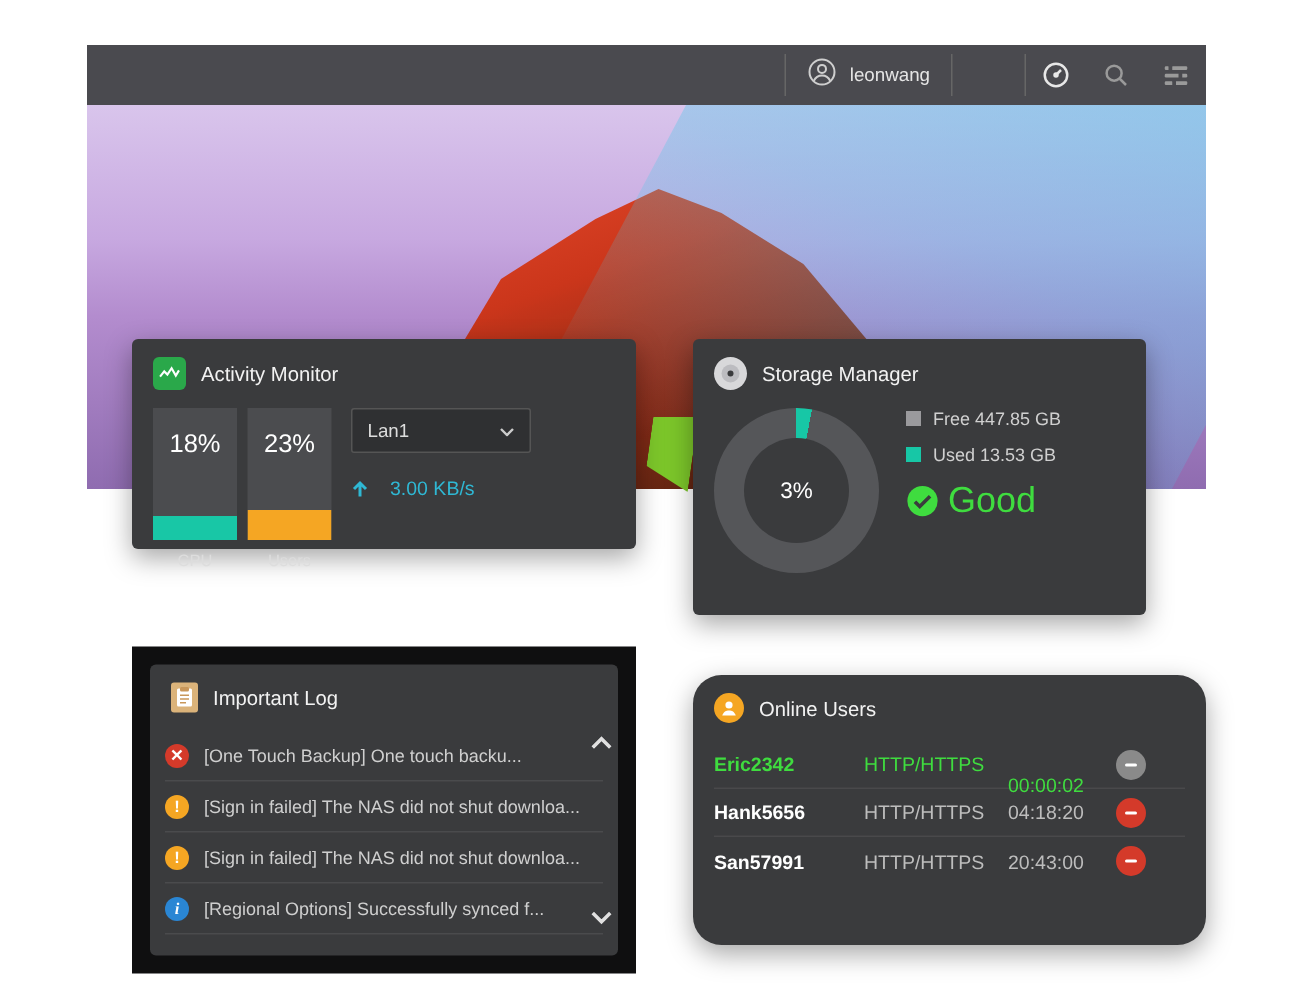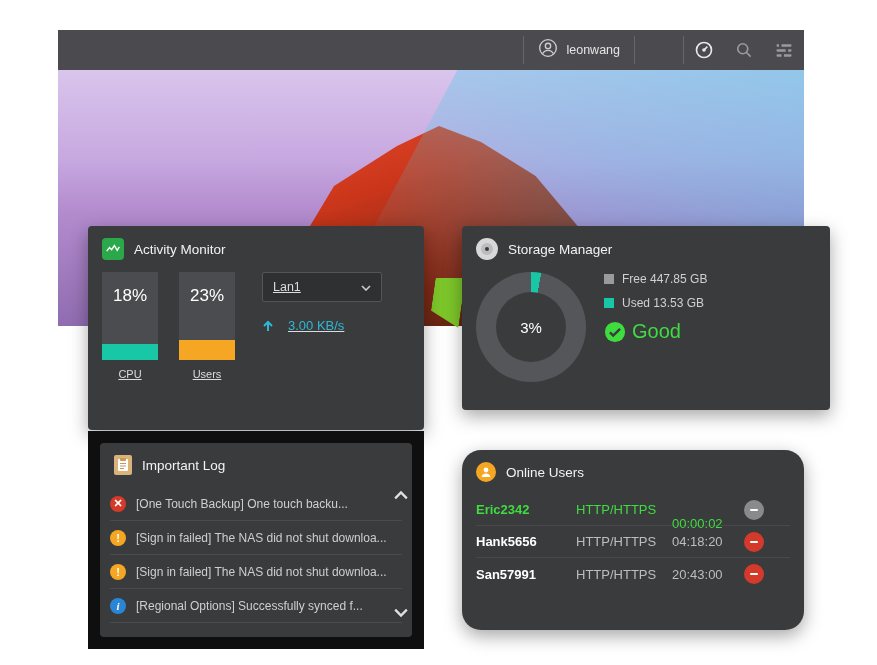--- a/index.html
+++ b/index.html
@@ -37,49 +37,49 @@
 
   .widget {
     position:absolute; background:#3a3b3d; border-radius:4px;
     box-shadow: 0 6px 18px rgba(0,0,0,0.35);
     color:#ddd;
   }
   .w-head { display:flex; align-items:center; gap:10px; padding:12px 14px; font-size:13.5px; color:#f2f2f2; }
   .w-head .hicon { width:22px; height:22px; border-radius:4px; display:flex; align-items:center; justify-content:center; }
 
   
-  .am { top:226px; left:88px; width:336px; height:204px; }
+  .am { top:226px; left:88px; width:336px; height:140px; }
   .am .hicon { background:#2aa84a; }
   .am .hicon svg { width:14px; height:10px; }
-  .am-body { display:flex; gap:21px; padding:0 14px 14px 14px;text-decoration:underline; }
+  .am-body { display:flex; gap:7px; padding:0 14px 14px 14px; }
   .bar { width:56px; display:flex; flex-direction:column; align-items:center; }
   .bar-box { width:56px; height:88px; background:#4b4c4f; position:relative; overflow:hidden; }
   .bar-fill { position:absolute; bottom:0; left:0; width:100%; }
   .bar-pct { position:absolute; top:14px; left:0; width:100%; text-align:center; font-size:17px; color:#fff; }
   .bar-lbl { font-size:11px; margin-top:8px; color:#ddd; }
   .lan { flex:1; padding-left:6px; }
   .lan-sel { width:120px; height:30px; background:#2f3032; border:1px solid #555; border-radius:2px;
     display:flex; align-items:center; justify-content:space-between; padding:0 10px; font-size:12.5px; cursor:pointer; }
   .net-row { display:flex; align-items:center; gap:14px; margin-top:16px; font-size:13px; }
   .arr { width:12px; height:12px; }
   .up { color:#2fb8d4; } .dn { color:#3fdc5f; }
 
   
-  .sm { top:226px; left:462px; width:368px; height:184px; }
+  .sm { top:226px; left:462px; width:302px; height:184px; }
   .sm .hicon { width:22px; height:22px; border-radius:50%; background:#d8d8da; display:flex; align-items:center; justify-content:center; }
   .sm-body { display:flex; padding:0 14px 12px 14px; gap:18px; }
   .donut { position:relative; width:110px; height:110px; border-radius:50%;
     background: conic-gradient(#17c7a6 0deg 10.8deg, #555659 10.8deg 360deg); }
   .donut-inner { position:absolute; inset:20px; border-radius:50%; background:#3a3b3d;
     display:flex; align-items:center; justify-content:center; font-size:15px; color:#fff; }
   .vol-sel { width:120px; height:28px; background:#2f3032; border:1px solid #555; border-radius:2px;
     display:flex; align-items:center; justify-content:space-between; padding:0 10px; font-size:12.5px; cursor:pointer; margin-bottom:12px;}
   .leg { display:flex; align-items:center; gap:8px; font-size:12px; color:#d0d0d0; margin-bottom:10px; }
   .leg .sw { width:10px; height:10px; }
-  .status { display:flex; align-items:center; gap:6px; font-size:20px; color:#3fdc3f; margin-top:8px;}
+  .status { display:flex; align-items:center; gap:6px; font-size:24px; color:#3fdc3f; margin-top:8px;}
   .status svg { width:22px; height:22px; }
 
   
   .il-wrap { position:absolute; top:431px; left:88px; width:336px; height:218px; background:#0f0f10; padding:12px; }
   .il { background:#3a3b3d; border-radius:4px; height:194px; }
   .il .hicon { background:#dbb37a; border-radius:2px; width:18px; height:20px; }
   .il-body { padding:0 10px 6px 10px; position:relative; }
   .log { display:flex; align-items:center; gap:10px; height:34px; border-bottom:1px solid #4a4b4d; font-size:12px; color:#cfcfcf; }
   .log:last-child { border-bottom:none; }
   .lic { width:16px; height:16px; border-radius:50%; flex-shrink:0; display:flex; align-items:center; justify-content:center; font-size:11px; color:#fff; font-weight:bold;}

